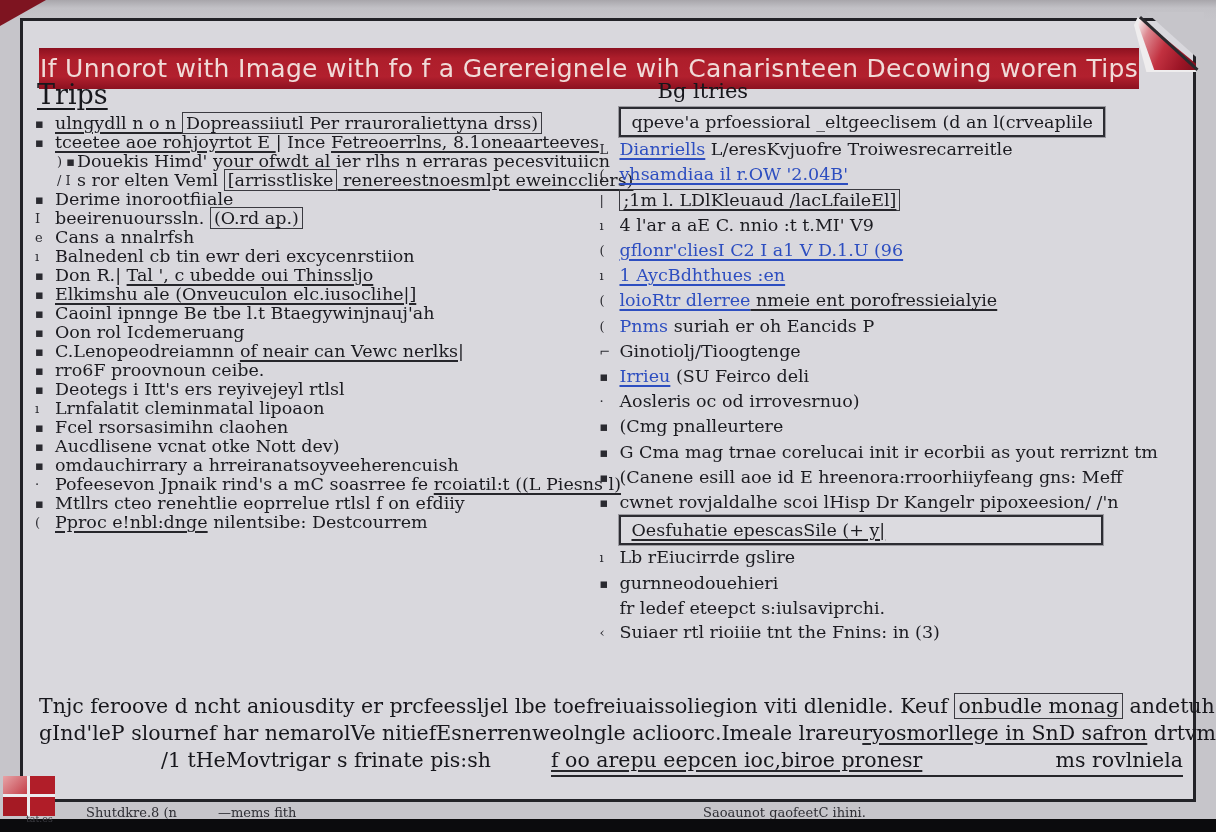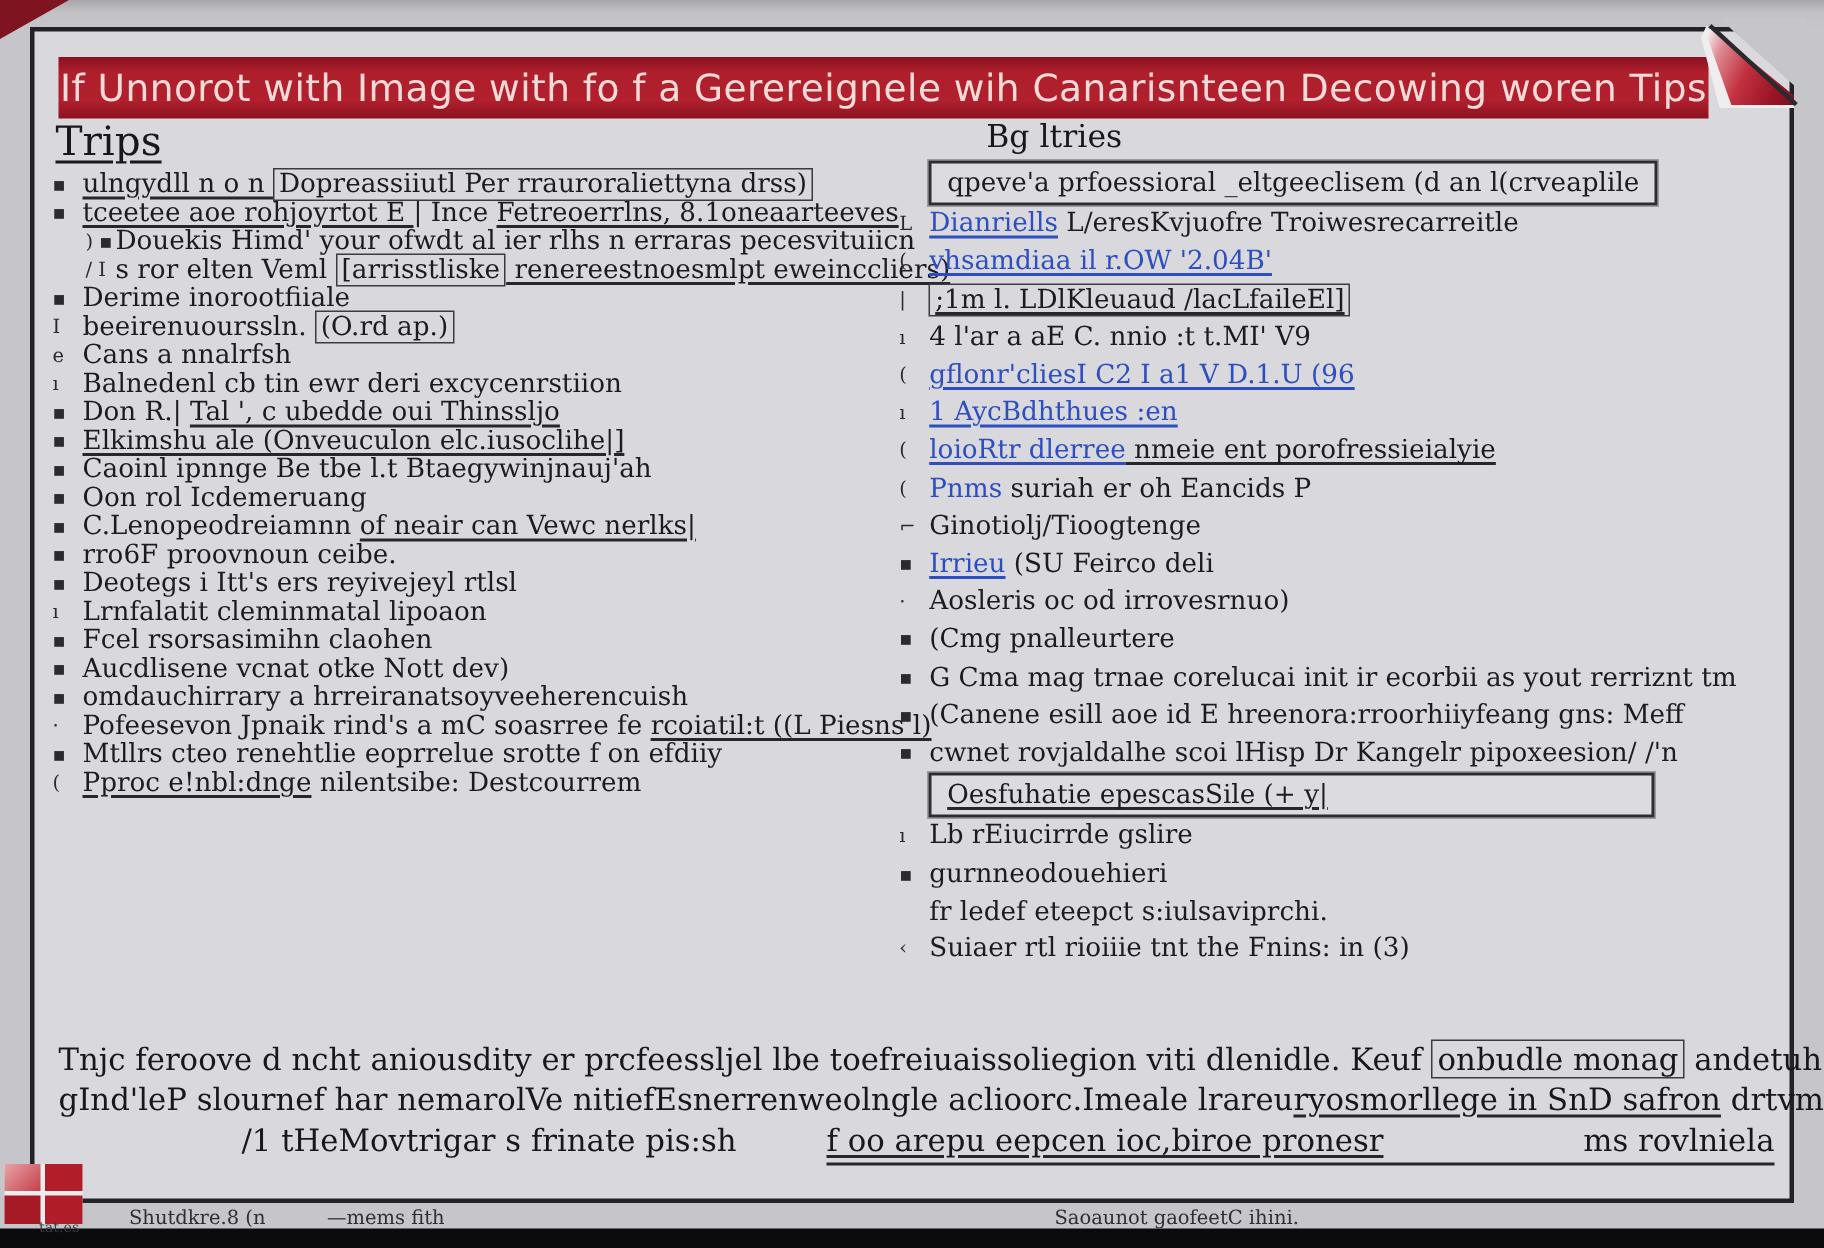--- a/index.html
+++ b/index.html
@@ -5,21 +5,21 @@
   html,body{margin:0;padding:0;}
   body{font-family:"DejaVu Serif", serif; background:#9a989e;}
   .stage{position:relative;width:1216px;height:832px;overflow:hidden;
          background:linear-gradient(180deg,#a8a6ab 0,#c2c1c6 8px,#c6c5ca 20px,#c6c5ca 100%);}
   
   .slide{position:absolute;left:20px;top:18px;width:1170px;height:778px;
          background:#d9d8dd;border:3px solid #222227;}
   .corner-tl{position:absolute;left:0;top:0;width:46px;height:26px;background:#7e1420;
              clip-path:polygon(0 0,100% 0,0 100%);}
   
-  .banner{position:absolute;left:16px;top:17px;width:calc(100% - 70px);height:41px;
+  .banner{position:absolute;left:16px;top:27px;width:calc(100% - 70px);height:41px;
           background:linear-gradient(180deg,#8c1120 0,#ae1e2b 25%,#b2202e 70%,#8c1120 100%);
           display:flex;align-items:center;justify-content:center;}
   .banner span{font-family:"DejaVu Sans",sans-serif;font-size:25px;color:#f0dbd8;
                white-space:nowrap;letter-spacing:.3px;}
   
   .fold-cover{position:absolute;left:1138px;top:12px;width:66px;height:62px;background:#c6c5ca;
               clip-path:polygon(12% 0,100% 0,100% 84%);}
   .fold-white{position:absolute;left:1134px;top:16px;width:62px;height:56px;background:#efedee;
               clip-path:polygon(6% 2%,100% 92%,100% 100%,20% 100%,0 16%);}
   .fold-flap{position:absolute;left:1138px;top:18px;width:58px;height:52px;
@@ -95,21 +95,21 @@
             <li><span class="marker">▪</span><span>Caoinl ipnnge Be tbe l.t Btaegywinjnauj'ah</span></li>
             <li><span class="marker">▪</span><span>Oon rol Icdemeruang</span></li>
             <li><span class="marker">▪</span><span>C.Lenopeodreiamnn </span><span class="u">of neair can Vewc nerlks|</span></li>
             <li><span class="marker">▪</span><span>rro6F proovnoun ceibe.</span></li>
             <li><span class="marker">▪</span><span>Deotegs i Itt's ers reyivejeyl rtlsl</span></li>
             <li><span class="marker">ı</span><span>Lrnfalatit cleminmatal lipoaon</span></li>
             <li><span class="marker">▪</span><span>Fcel rsorsasimihn claohen</span></li>
             <li><span class="marker">▪</span><span>Aucdlisene vcnat otke Nott dev)</span></li>
             <li><span class="marker">▪</span><span>omdauchirrary a hrreiranatsoyveeherencuish</span></li>
             <li><span class="marker">·</span><span>Pofeesevon Jpnaik rind's a mC soasrree fe </span><span class="u">rcoiatil:t ((L Piesns l)</span></li>
-            <li><span class="marker">▪</span><span>Mtllrs cteo renehtlie eoprrelue srotte f on efdiiy</span></li>
+            <li><span class="marker">▪</span><span>Mtllrs cteo renehtlie eoprrelue rtlsl f on efdiiy</span></li>
             <li><span class="marker">(</span><span class="u">Pproc e!nbl:dnge</span><span> nilentsibe: Destcourrem</span></li>
           </ul>
       </div>
       <div class="col-right">
         <div class="col-h">Bg ltries</div>
         <ul class="tips" id="right-list">
             <li><span class="marker"></span><span class="rowbox"><span>qpeve'a prfoessioral _eltgeeclisem (d an l(crveaplile</span></span></li>
             <li><span class="marker">L</span><span class="u lnk">Dianriells</span><span> L/eresKvjuofre Troiwesrecarreitle</span></li>
             <li><span class="marker">(</span><span class="u lnk">vhsamdiaa il r.OW '2.04B'</span></li>
             <li><span class="marker">|</span><span class="u bx">;1m l. LDlKleuaud /lacLfaileEl]</span></li>

